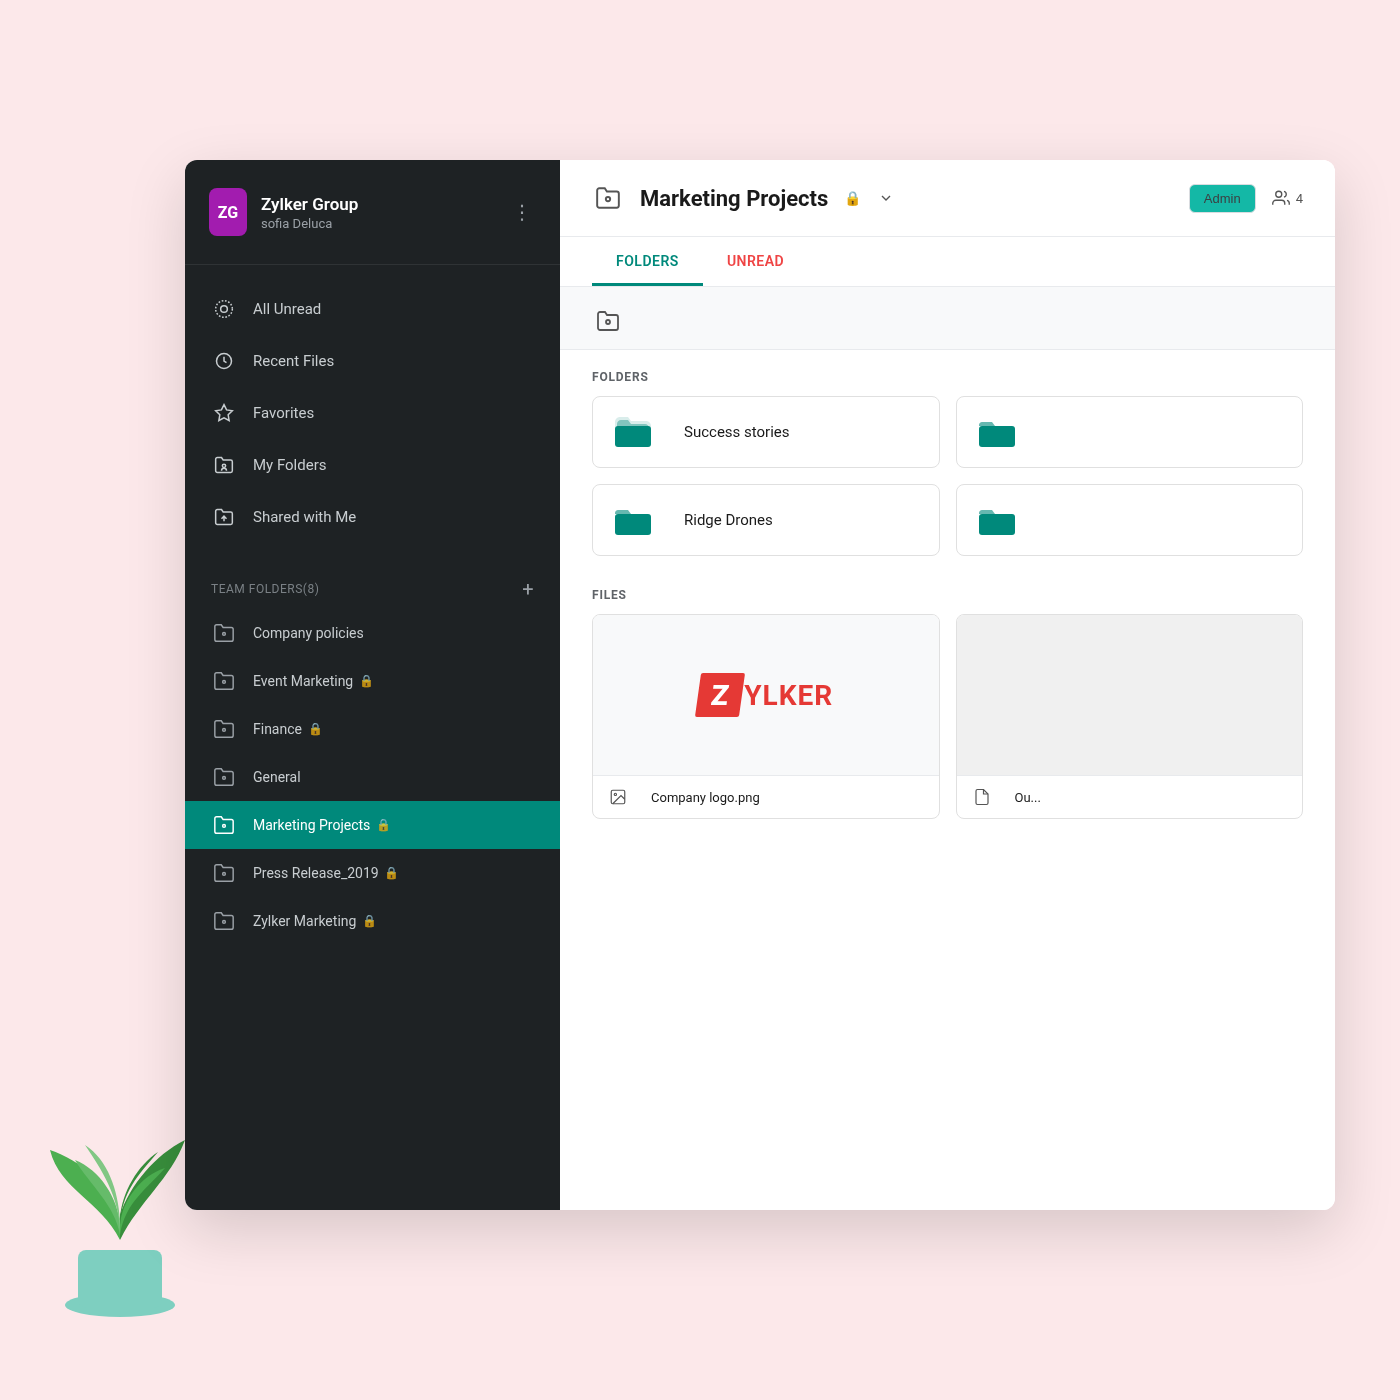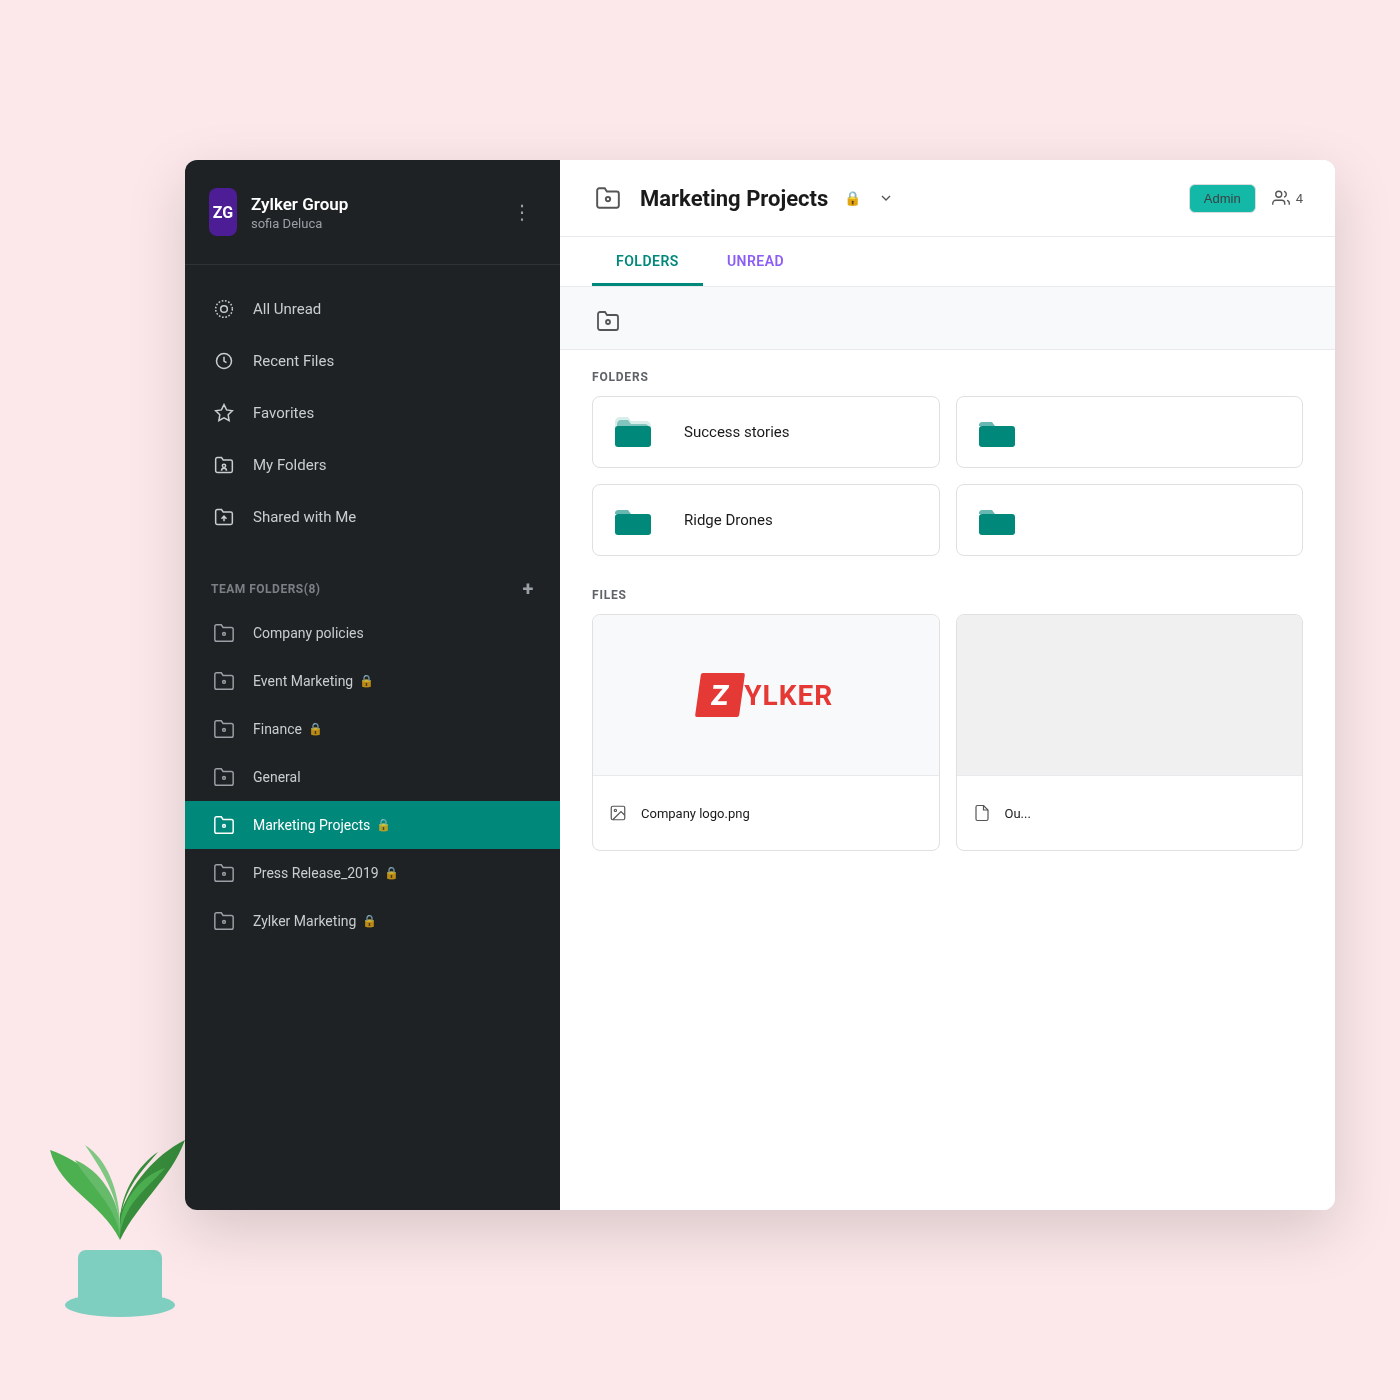--- a/index.html
+++ b/index.html
@@ -48,23 +48,23 @@
     }
 
     .sidebar-header {
       display: flex;
       align-items: center;
       padding: 28px 24px;
       border-bottom: 1px solid rgba(255,255,255,0.08);
     }
 
     .avatar {
-      width: 28px;
+      width: 38px;
       height: 48px;
-      background: #4c1d95;
+      background: #a21caf;
       border-radius: 8px;
       display: flex;
       align-items: center;
       justify-content: center;
       color: #fff;
       font-weight: 700;
       font-size: 16px;
       flex-shrink: 0;
     }
 
@@ -116,21 +116,21 @@
       flex-shrink: 0;
     }
 
     .team-folders-header {
       display: flex;
       align-items: center;
       justify-content: space-between;
       padding: 16px 26px 8px;
       color: #7a8085;
       font-size: 12px;
-      font-weight: 700;
+      font-weight: 400;
       letter-spacing: 0.5px;
     }
 
     .team-folders-add {
       color: #9aa0a6;
       font-size: 20px;
       cursor: pointer;
     }
 
     .folder-item {
@@ -230,21 +230,21 @@
       display: flex;
       padding: 0 32px;
       border-bottom: 1px solid #e8eaed;
       gap: 0;
     }
 
     .tab {
       padding: 16px 24px 14px;
       font-size: 14px;
       font-weight: 600;
-      color: #8b5cf6;
+      color: #ef4444;
       cursor: pointer;
       border-bottom: 3px solid transparent;
       letter-spacing: 0.5px;
     }
 
     .tab.active {
       color: #00897b;
       border-bottom-color: #00897b;
     }
 
@@ -338,22 +338,22 @@
       height: 160px;
       background: #f8f9fa;
       display: flex;
       align-items: center;
       justify-content: center;
     }
 
     .file-card-footer {
       display: flex;
       align-items: center;
-      gap: 14px;
-      padding: 28px 16px;
+      gap: 24px;
+      padding: 12px 16px;
       border-top: 1px solid #e8eaed;
     }
 
     .file-card-name {
       font-size: 13px;
       color: #1a1a1a;
     }
 
     
     .zylker-logo {

